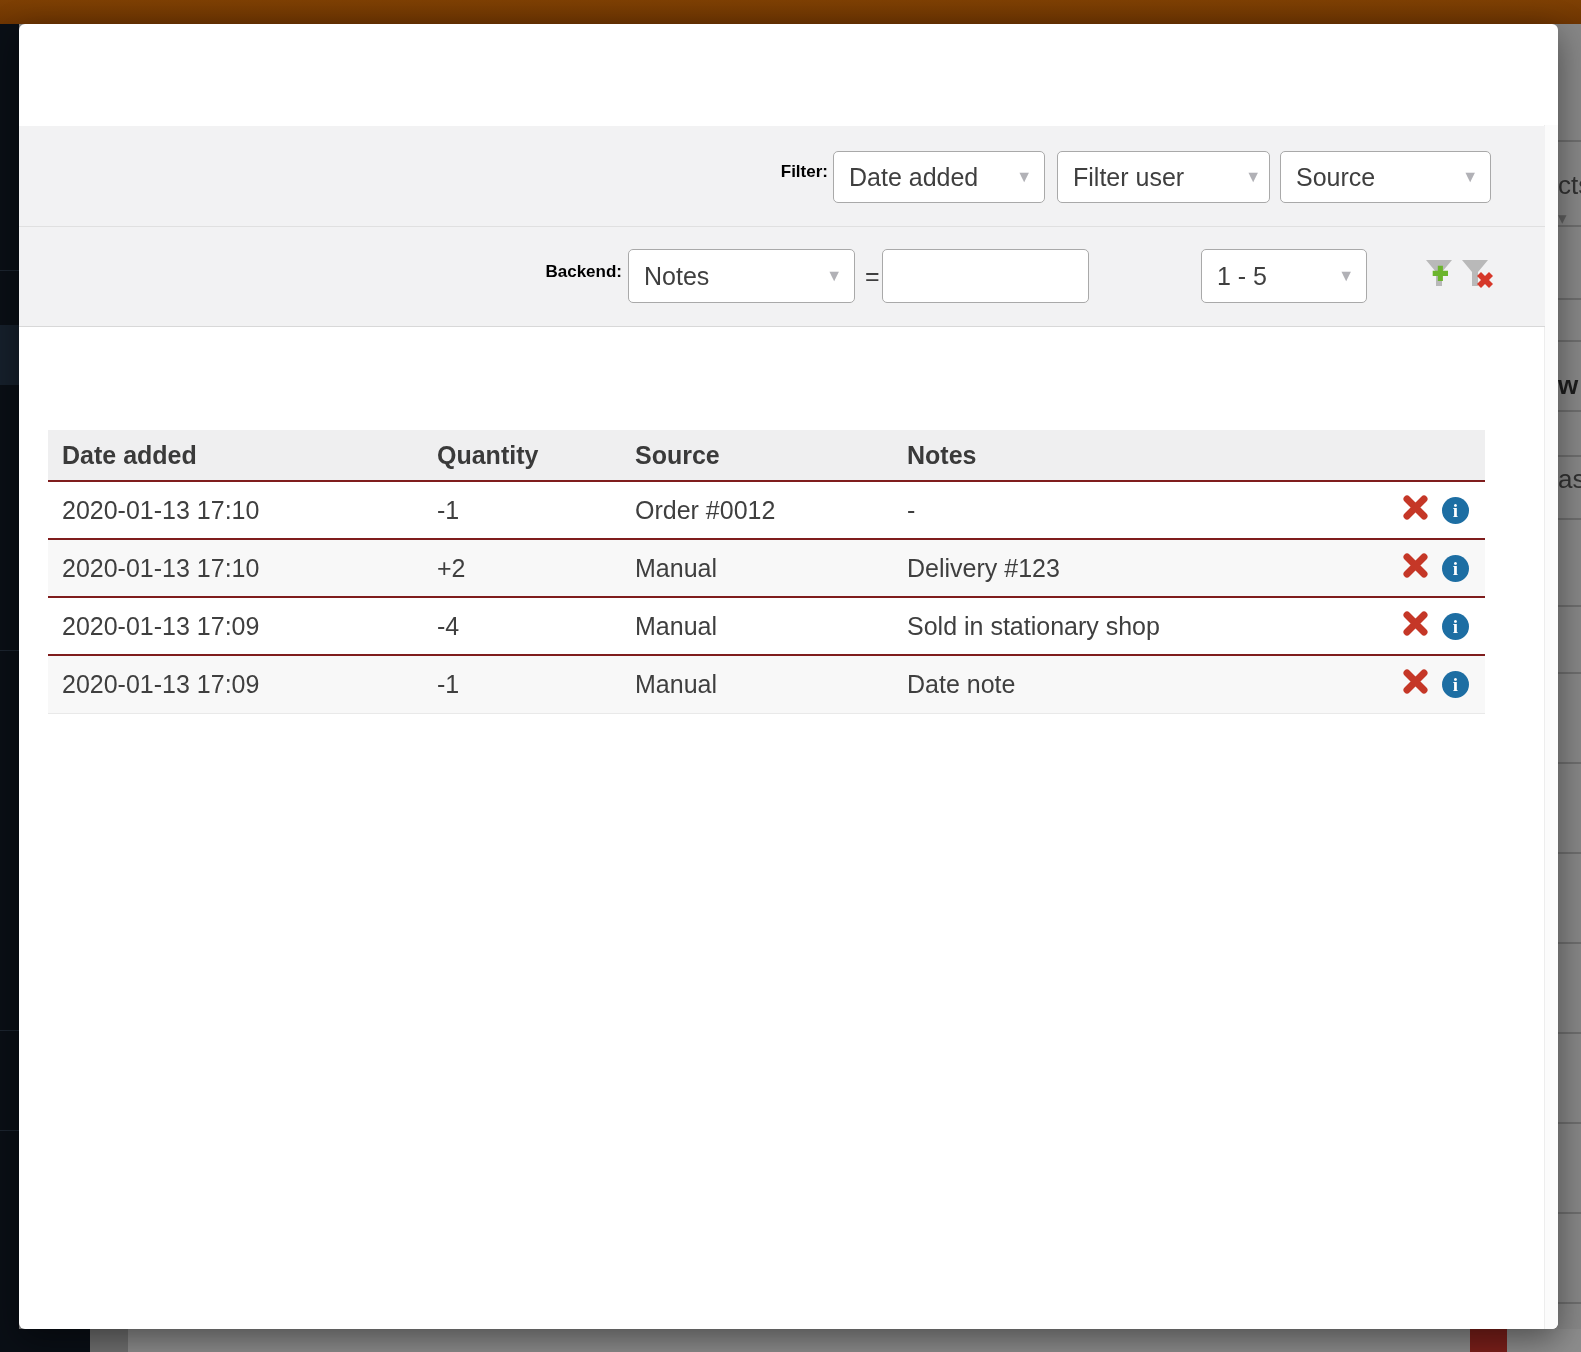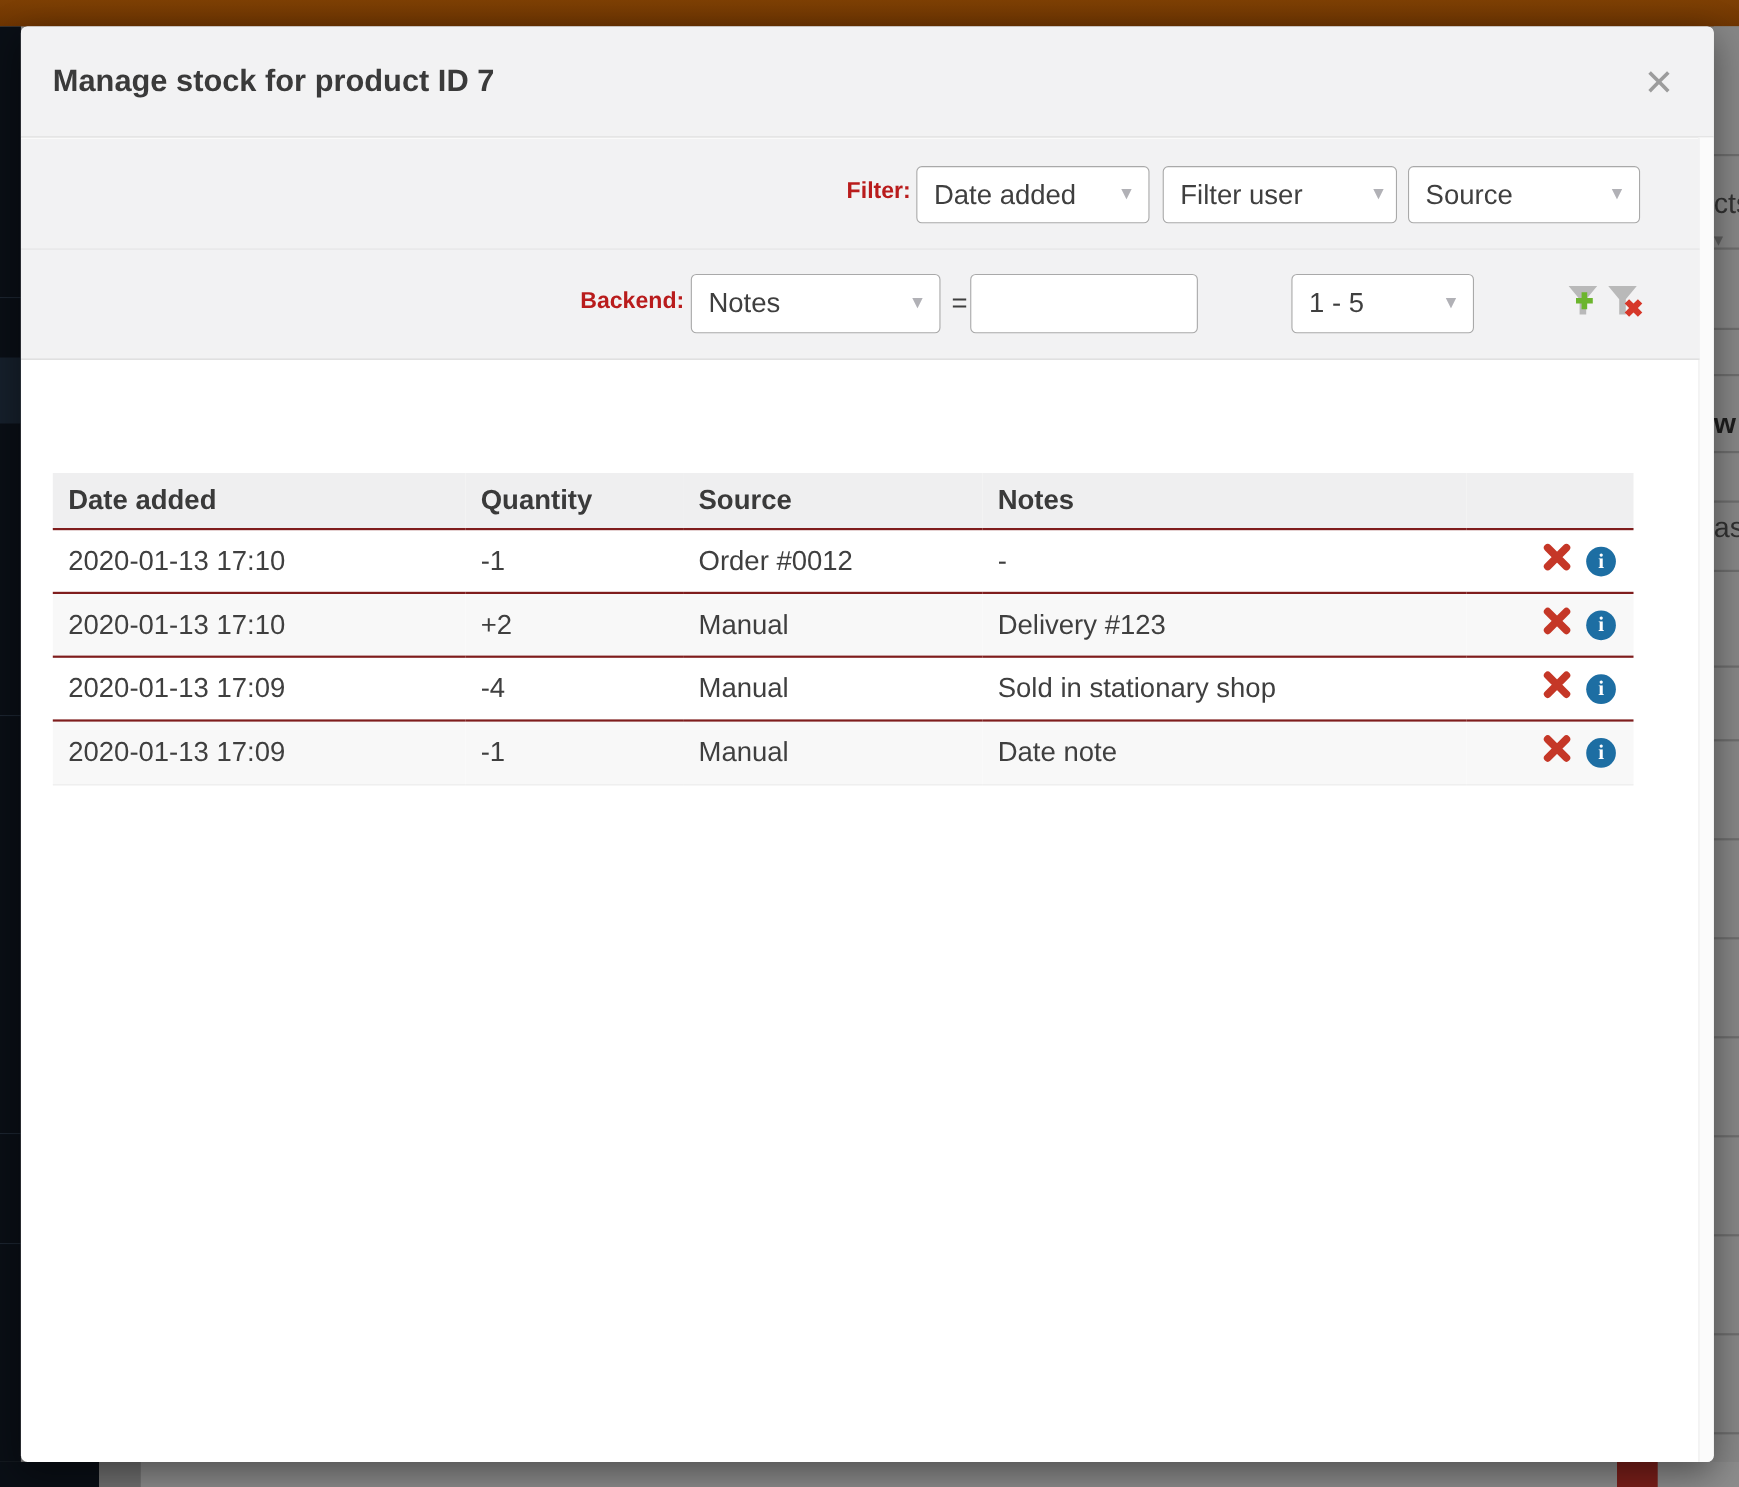--- a/index.html
+++ b/index.html
@@ -29,21 +29,21 @@
   .scroll-track{position:absolute;right:0;top:101px;width:13px;height:1204px;background:#fbfbfb;border-left:1px solid #ededed;}
 
   .modal-header{position:absolute;left:0;top:0;width:1539px;height:101px;background:#f2f2f3;
     border-bottom:1px solid #dcdcdc;box-sizing:border-box;
     display:flex;align-items:center;justify-content:space-between;padding:0 36px 0 29px;}
   .modal-title{font-size:28px;font-weight:bold;color:#3a3a3a;}
   .close-btn{font-size:33px;color:#9c9c9c;line-height:1;cursor:default;}
 
   .filter-row{position:absolute;left:0;top:102px;width:1526px;height:100px;background:#f2f2f3;
     border-bottom:1px solid #e0e0e0;}
-  .row-label{position:absolute;font-size:21px;font-weight:bold;color:#b91c1c;}
+  .row-label{position:absolute;font-size:17px;font-weight:bold;color:#000000;}
   .dd{position:absolute;box-sizing:border-box;background:#fff;border:1px solid #a9a9a9;border-radius:5px;
     display:flex;align-items:center;justify-content:space-between;
     padding:0 12px 0 15px;font-size:25px;color:#3f3f3f;white-space:nowrap;overflow:hidden;}
   .caret{font-size:16px;color:#b1b1b6;flex:0 0 auto;margin-left:6px;}
 
   .search-row{position:absolute;left:0;top:203px;width:1526px;height:99px;background:#f2f2f3;
     border-bottom:1px solid #d8d8d8;}
   .equals{position:absolute;font-size:25px;color:#3f3f3f;}
   .search-input{position:absolute;box-sizing:border-box;border:1px solid #a9a9a9;border-radius:5px;
     background:#fff;font-size:25px;color:#3f3f3f;padding:0 12px;font-family:"Liberation Sans",sans-serif;}
@@ -103,24 +103,20 @@
 </div>
 
 <div class="bottom-strip">
   <div class="bs-dark"></div>
   <div class="bs-band"></div>
   <div class="bs-red"></div>
 </div>
 
 <div class="modal">
 
-  <div class="modal-header">
-    <div class="modal-title">Manage stock for product ID 7</div>
-    <div class="close-btn">✕</div>
-  </div>
 
   <div class="scroll-track"></div>
 
   <div class="filter-row">
     <span class="row-label" style="left:705px;width:104px;top:36px;text-align:right">Filter:</span>
     <div class="dd" style="left:814px;top:25px;width:212px;height:52px">
       <span>Date added</span>
       <span class="caret">▼</span>
     </div>
     <div class="dd" style="left:1038px;top:25px;width:213px;height:52px;padding-right:8px">
@@ -135,21 +131,21 @@
 
   <div class="search-row">
     <span class="row-label" style="left:480px;width:123px;top:35px;text-align:right">Backend:</span>
     <div class="dd" style="left:609px;top:22px;width:227px;height:54px">
       <span>Notes</span>
       <span class="caret">▼</span>
     </div>
     <span class="equals" style="left:846px;top:35px">=</span>
     <input class="search-input" style="left: 863px; top: 22px; width: 207px; height: 54px;" value="">
     <span class="row-label" style="left:1168px;width:98px;top:35px;text-align:right">Show:</span>
-    <div class="dd" style="left:1155px;top:22px;width:166px;height:54px">
+    <div class="dd" style="left:1182px;top:22px;width:166px;height:54px">
       <span>1 - 5</span>
       <span class="caret">▼</span>
     </div>
     <div class="funnel" style="left:1404px;top:30px">
       <svg width="36" height="36" viewBox="0 0 36 36">
         <path d="M3 3 H29 L19 15 V29 H13 V15 Z" fill="#b9b9b9"></path>
         <path d="M22 21 h6 v-6 h6 v6 h6 v6 h-6 v6 h-6 v-6 h-6 z" transform="translate(-9,-4) scale(0.85)" fill="#6cb52d"></path>
       </svg>
     </div>
     <div class="funnel" style="left:1440px;top:30px">

